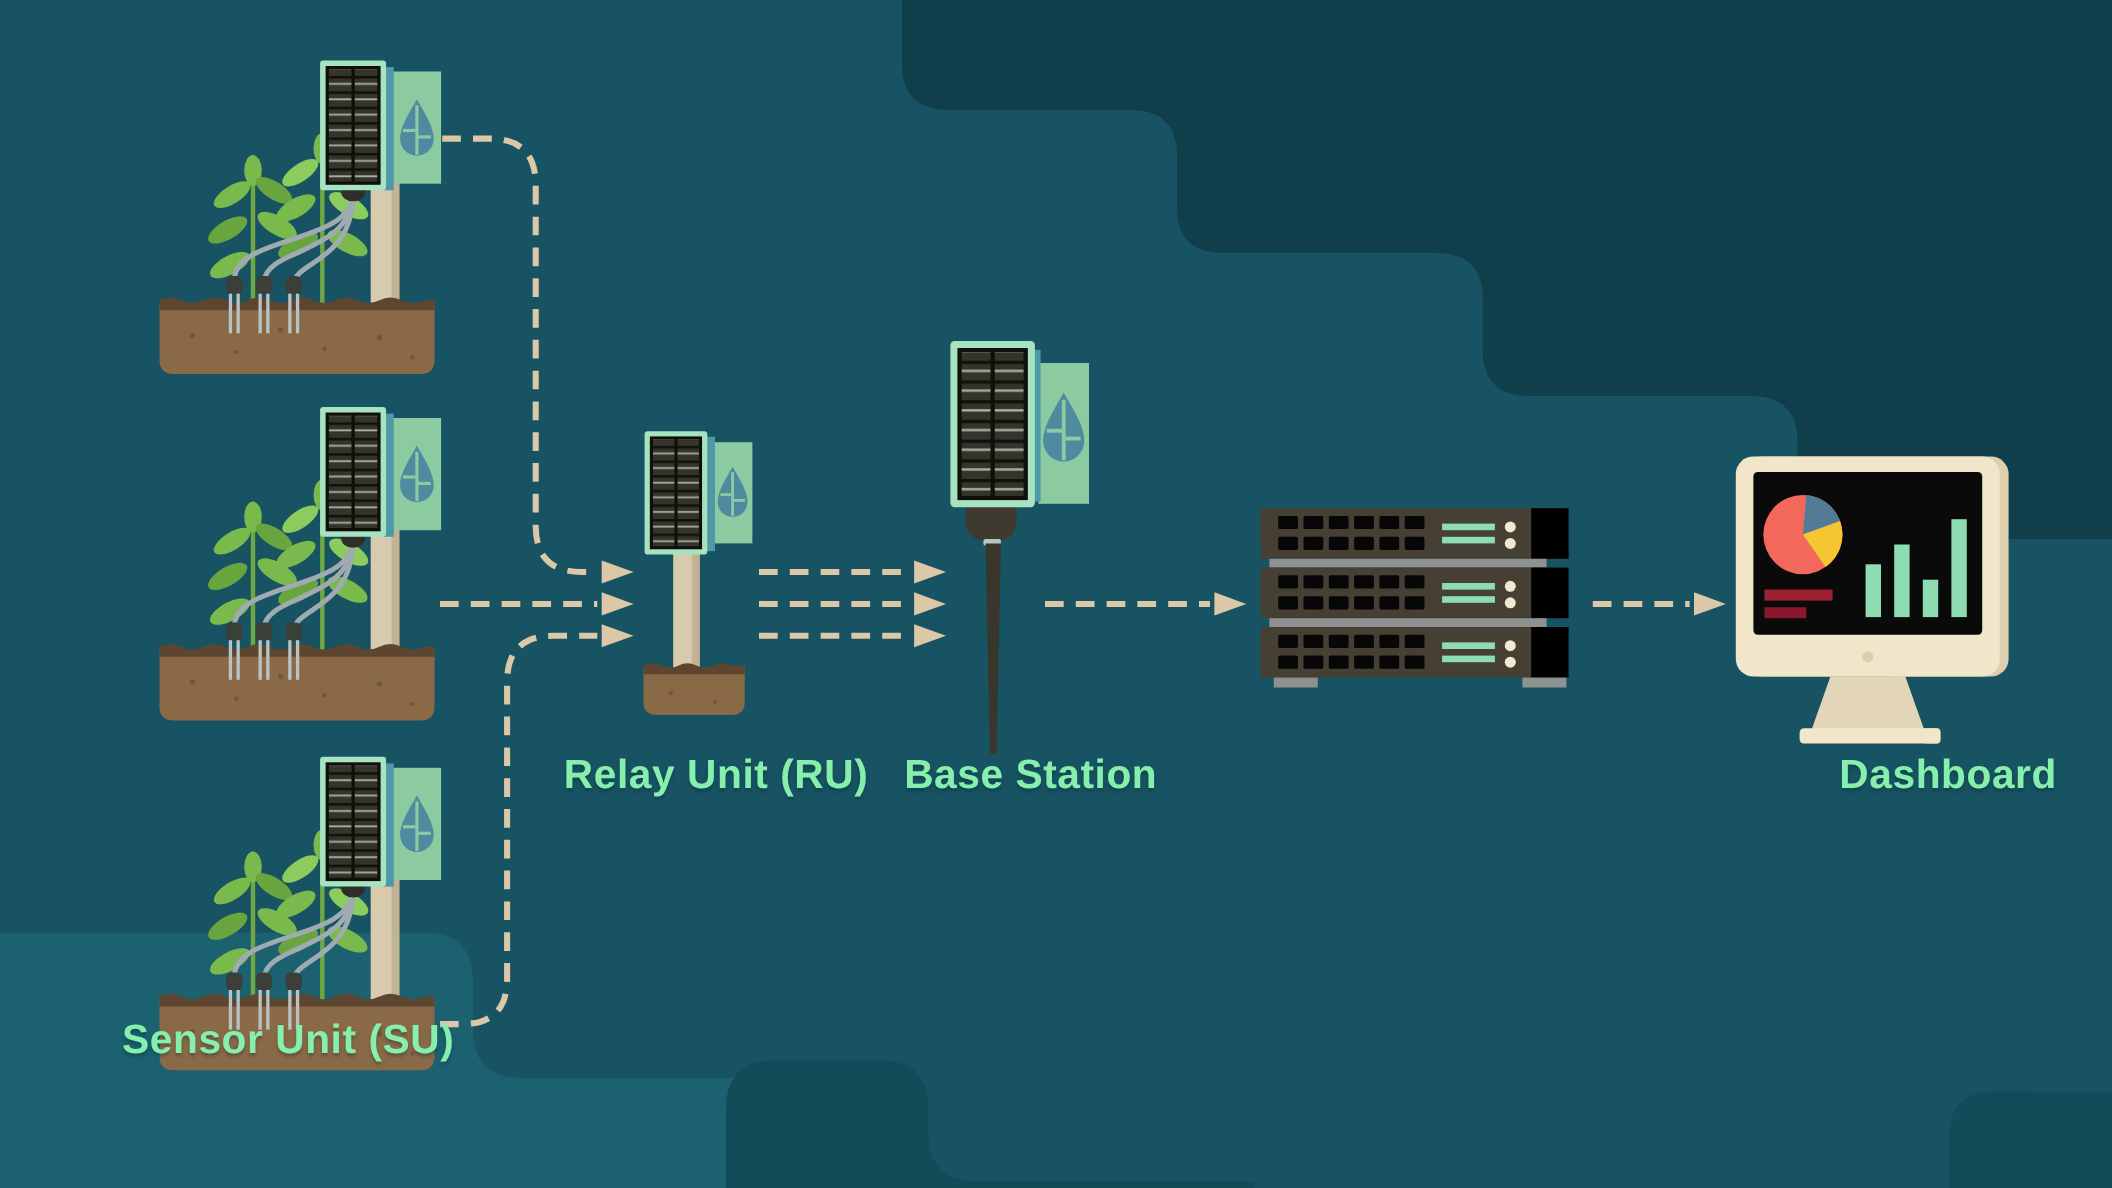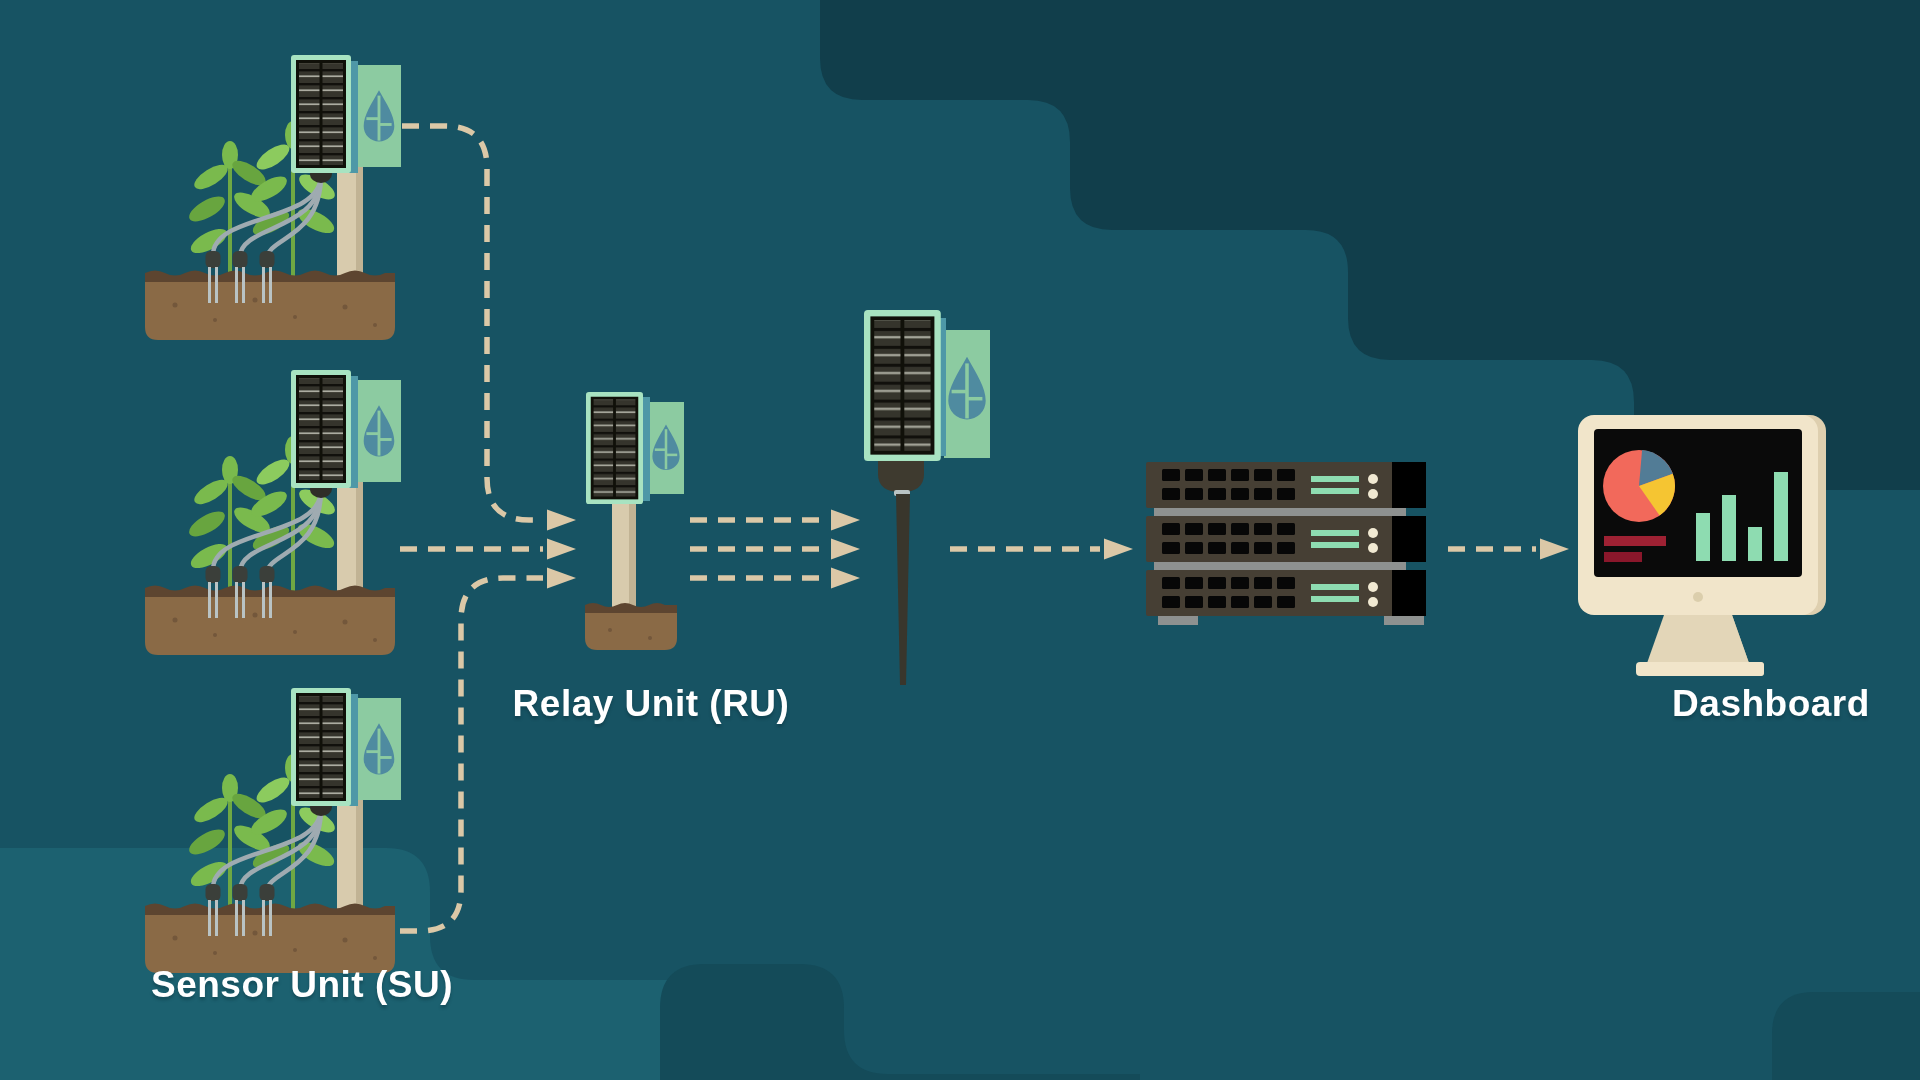--- a/index.html
+++ b/index.html
@@ -1,20 +1,20 @@
 <!DOCTYPE html>
 <html><head>
 <meta charset="utf-8">
 <style>
   html,body{margin:0;padding:0;width:1920px;height:1080px;overflow:hidden;background:#175363;
     font-family:"Liberation Sans","DejaVu Sans",sans-serif;}
   .stage{position:relative;width:1920px;height:1080px;}
   .stage svg{position:absolute;left:0;top:0;}
   .node-label{position:absolute;transform:translateX(-50%);white-space:nowrap;
-    color:#ffffff;font-size:37px;font-weight:700;letter-spacing:.5px;
+    color:#86efac;font-size:37px;font-weight:700;letter-spacing:.5px;
     text-shadow:0 3px 3px rgba(8,40,48,.35);}
 </style>
 </head>
 <body>
 
 <div class="stage">
 <svg width="1920" height="1080" viewBox="0 0 1920 1080">
   <defs>
     <pattern id="pv" width="10" height="14" patternUnits="userSpaceOnUse">
       <rect width="10" height="14" fill="#35342C"></rect>
@@ -239,16 +239,17 @@
     <rect x="1604" y="552" width="38" height="10" fill="#8A172B"></rect>
     <g fill="#8EDCB1">
       <rect x="1696" y="513" width="14" height="48"></rect>
       <rect x="1722" y="495" width="14" height="66"></rect>
       <rect x="1748" y="527" width="14" height="34"></rect>
       <rect x="1774" y="472" width="14" height="89"></rect>
     </g>
   </g>
 </svg>
 
-<div class="node-label" style="left:262px;top:964px;margin-left:40px;">Sensor Unit (SU)</div>
+<div class="node-label" style="left:262px;top:924px;">Sensor Unit (SU)</div>
 <div class="node-label" style="left:651px;top:683px;">Relay Unit (RU)</div>
+<div class="node-label" style="left:937px;top:683px;">Base Station</div>
 <div class="node-label" style="left:1771px;top:683px;">Dashboard</div>
 </div>
 
 </body></html>

